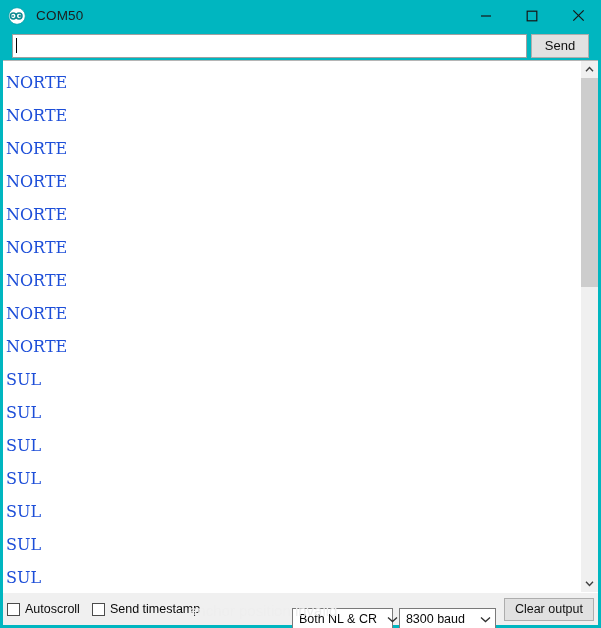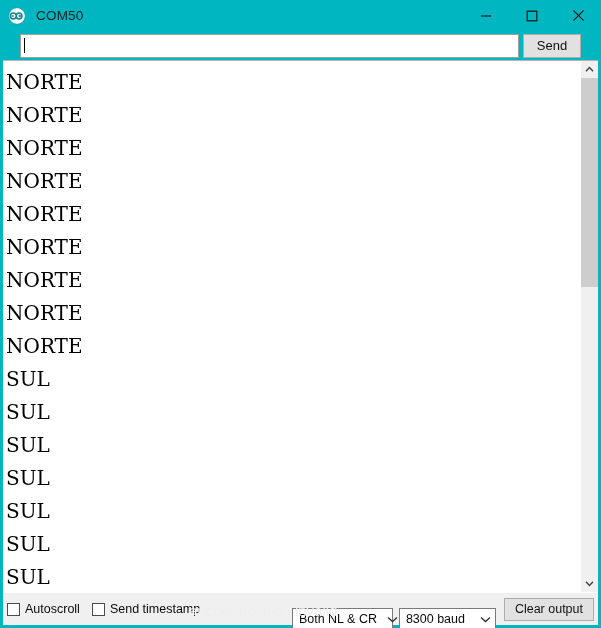--- a/index.html
+++ b/index.html
@@ -75,21 +75,21 @@
   }
   .win-btn svg { display: block; }
 
   
   .sendrow {
     height: 29px;
     flex: 0 0 29px;
     background: #00b6c0;
     display: flex;
     align-items: center;
-    padding: 0 20px;
+    padding: 0 12px;
     box-sizing: border-box;
   }
   .send-input {
     flex: 1 1 auto;
     height: 24px;
     background: #ffffff;
     border: 1px solid #a0a0a0;
     box-sizing: border-box;
     display: flex;
     align-items: center;
@@ -137,23 +137,23 @@
   }
   .console {
     flex: 1 1 auto;
     background: #ffffff;
     overflow: hidden;
     padding: 5px 0 0 3px;
     box-sizing: border-box;
   }
   .line {
     font-family: "DejaVu Serif", "Liberation Serif", serif;
-    font-size: 20px;
+    font-size: 16px;
     line-height: 33px;
-    color: #000000;
+    color: #1d4ed8;
     white-space: pre;
     height: 33px;
   }
 
   
   .scrollbar {
     flex: 0 0 17px;
     width: 17px;
     background: #f0f0f0;
     border-left: 1px solid #ffffff;

